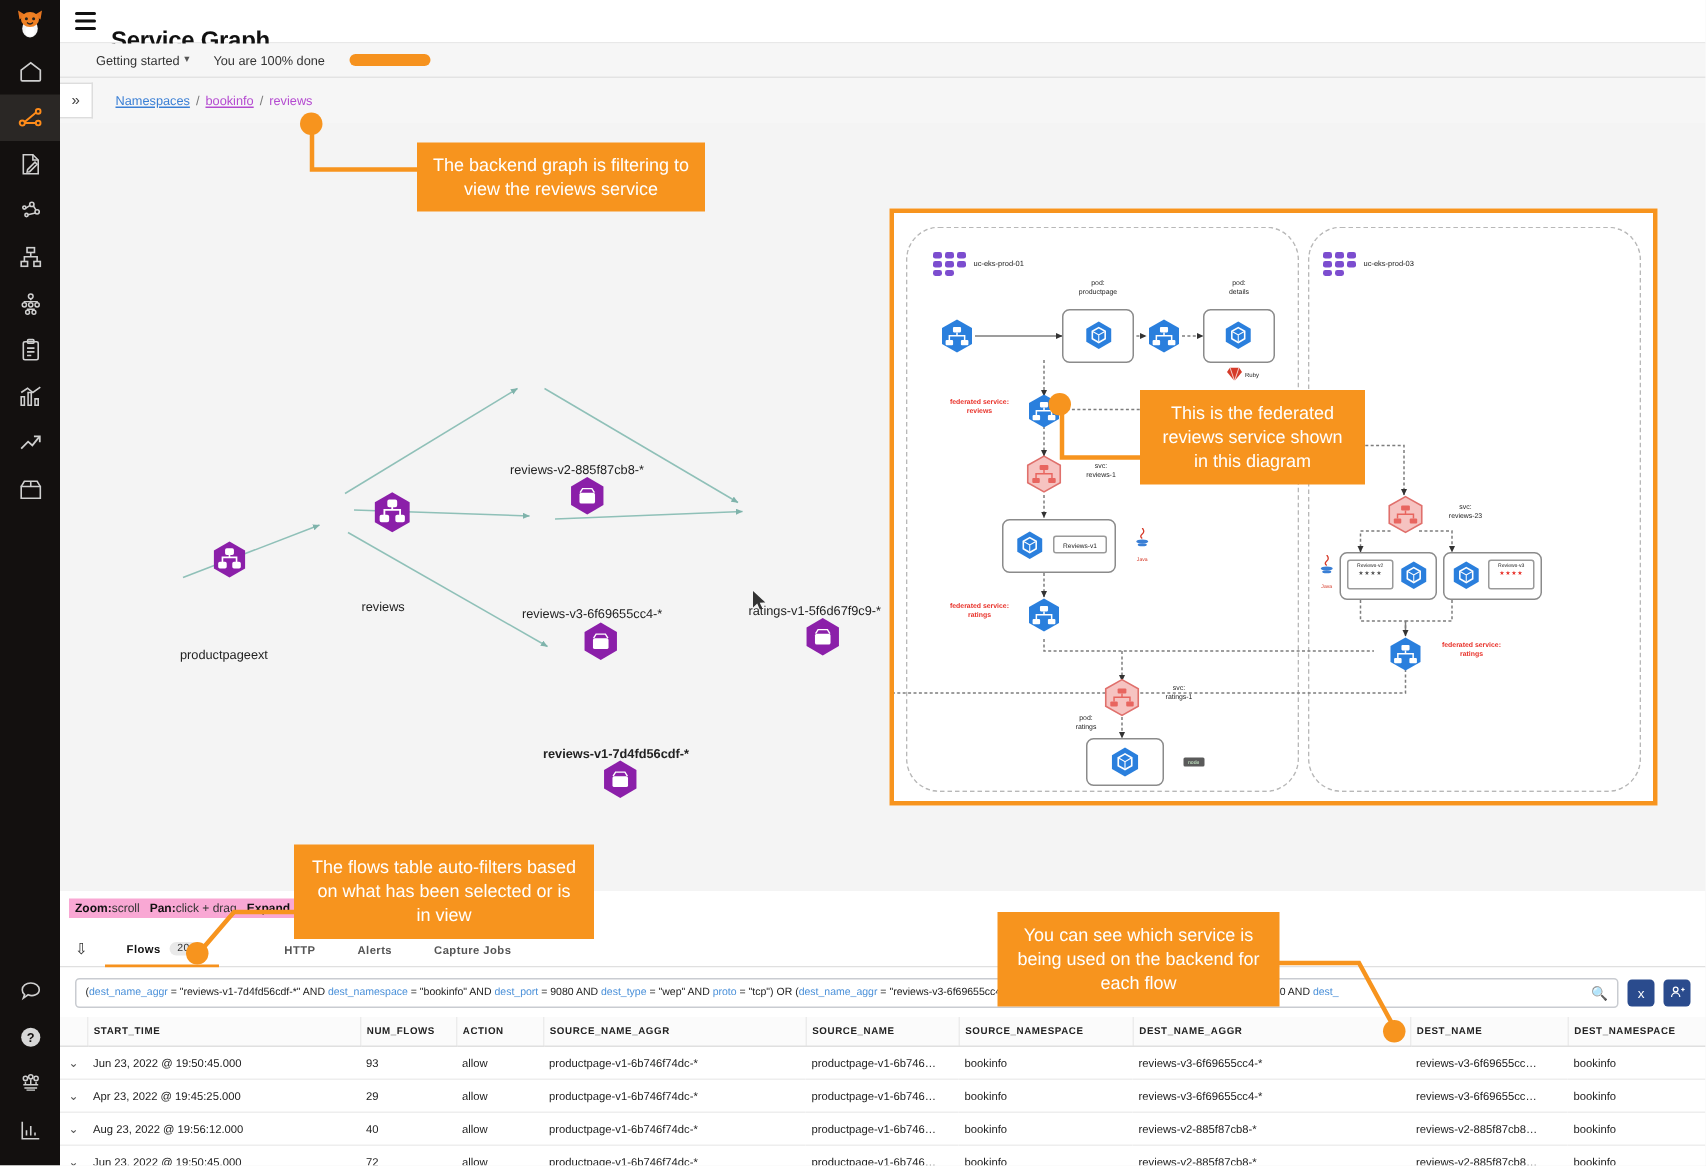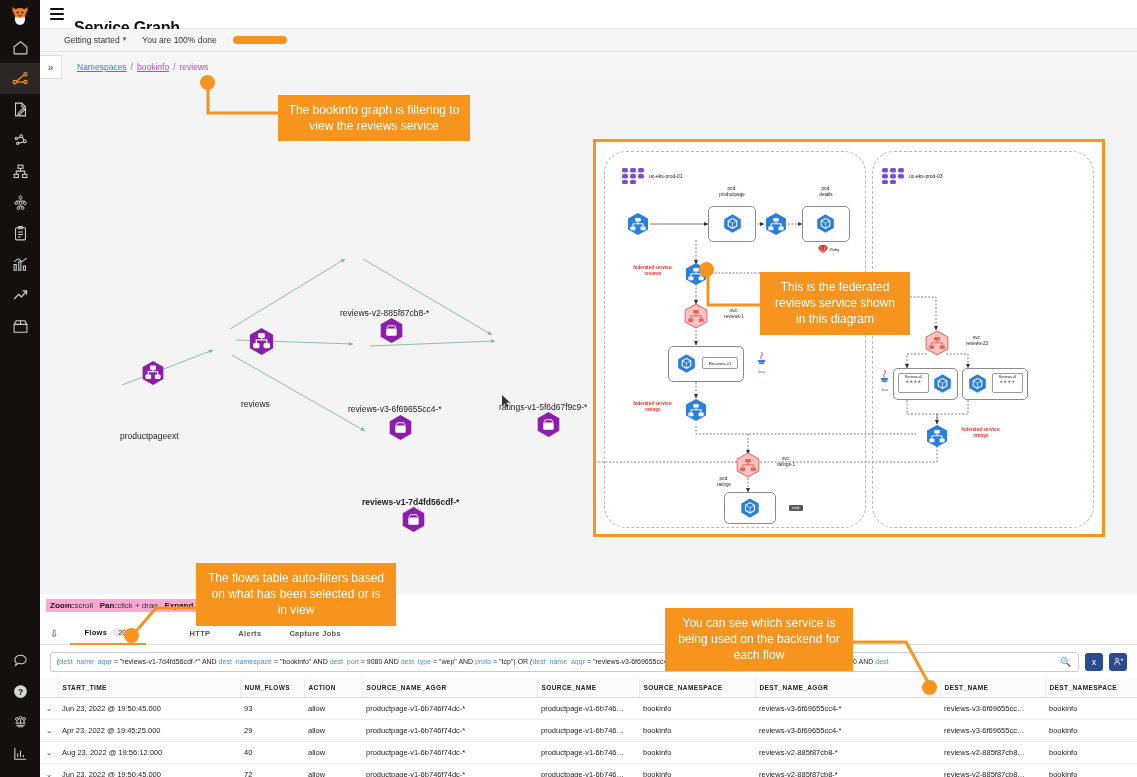--- a/index.html
+++ b/index.html
@@ -826,27 +826,27 @@
           <td>bookinfo</td>
         </tr>
       </tbody>
   </table>
 </div>
 
 <svg class="lead" style="left:200px;top:75px;width:120px;height:60px;">
   <path d="M8,8 L8,38 L90,38" stroke="#f7941e" stroke-width="3" fill="none"></path>
 </svg>
 <div class="dot" style="left:200px;top:75px;"></div>
-<div class="callout" style="left:278px;top:95px;width:192px;">The bookinfo graph is filtering to view the reviews service</div>
+<div class="callout" style="left:278px;top:95px;width:192px;">The backend graph is filtering to view the reviews service</div>
 
 <svg class="lead" style="left:702px;top:265px;width:80px;height:50px;">
   <path d="M6,6 L6,40 L62,40" stroke="#f7941e" stroke-width="3" fill="none"></path>
 </svg>
 <div class="dot" style="left:699px;top:262px;"></div>
-<div class="callout" style="left:760px;top:272px;width:150px;">This is the federated reviews service shown in this diagram</div>
+<div class="callout" style="left:760px;top:260px;width:150px;">This is the federated reviews service shown in this diagram</div>
 
 <svg class="lead" style="left:118px;top:578px;width:110px;height:70px;">
   <path d="M14,58 L38,30 L92,30" stroke="#f7941e" stroke-width="3" fill="none"></path>
 </svg>
 <div class="dot" style="left:124px;top:628px;"></div>
 <div class="callout" style="left:196px;top:563px;width:200px;">The flows table auto-filters based on what has been selected or is in view</div>
 
 <svg class="lead" style="left:840px;top:630px;width:110px;height:70px;">
   <path d="M0,12 L66,12 L90,56" stroke="#f7941e" stroke-width="3" fill="none"></path>
 </svg>

